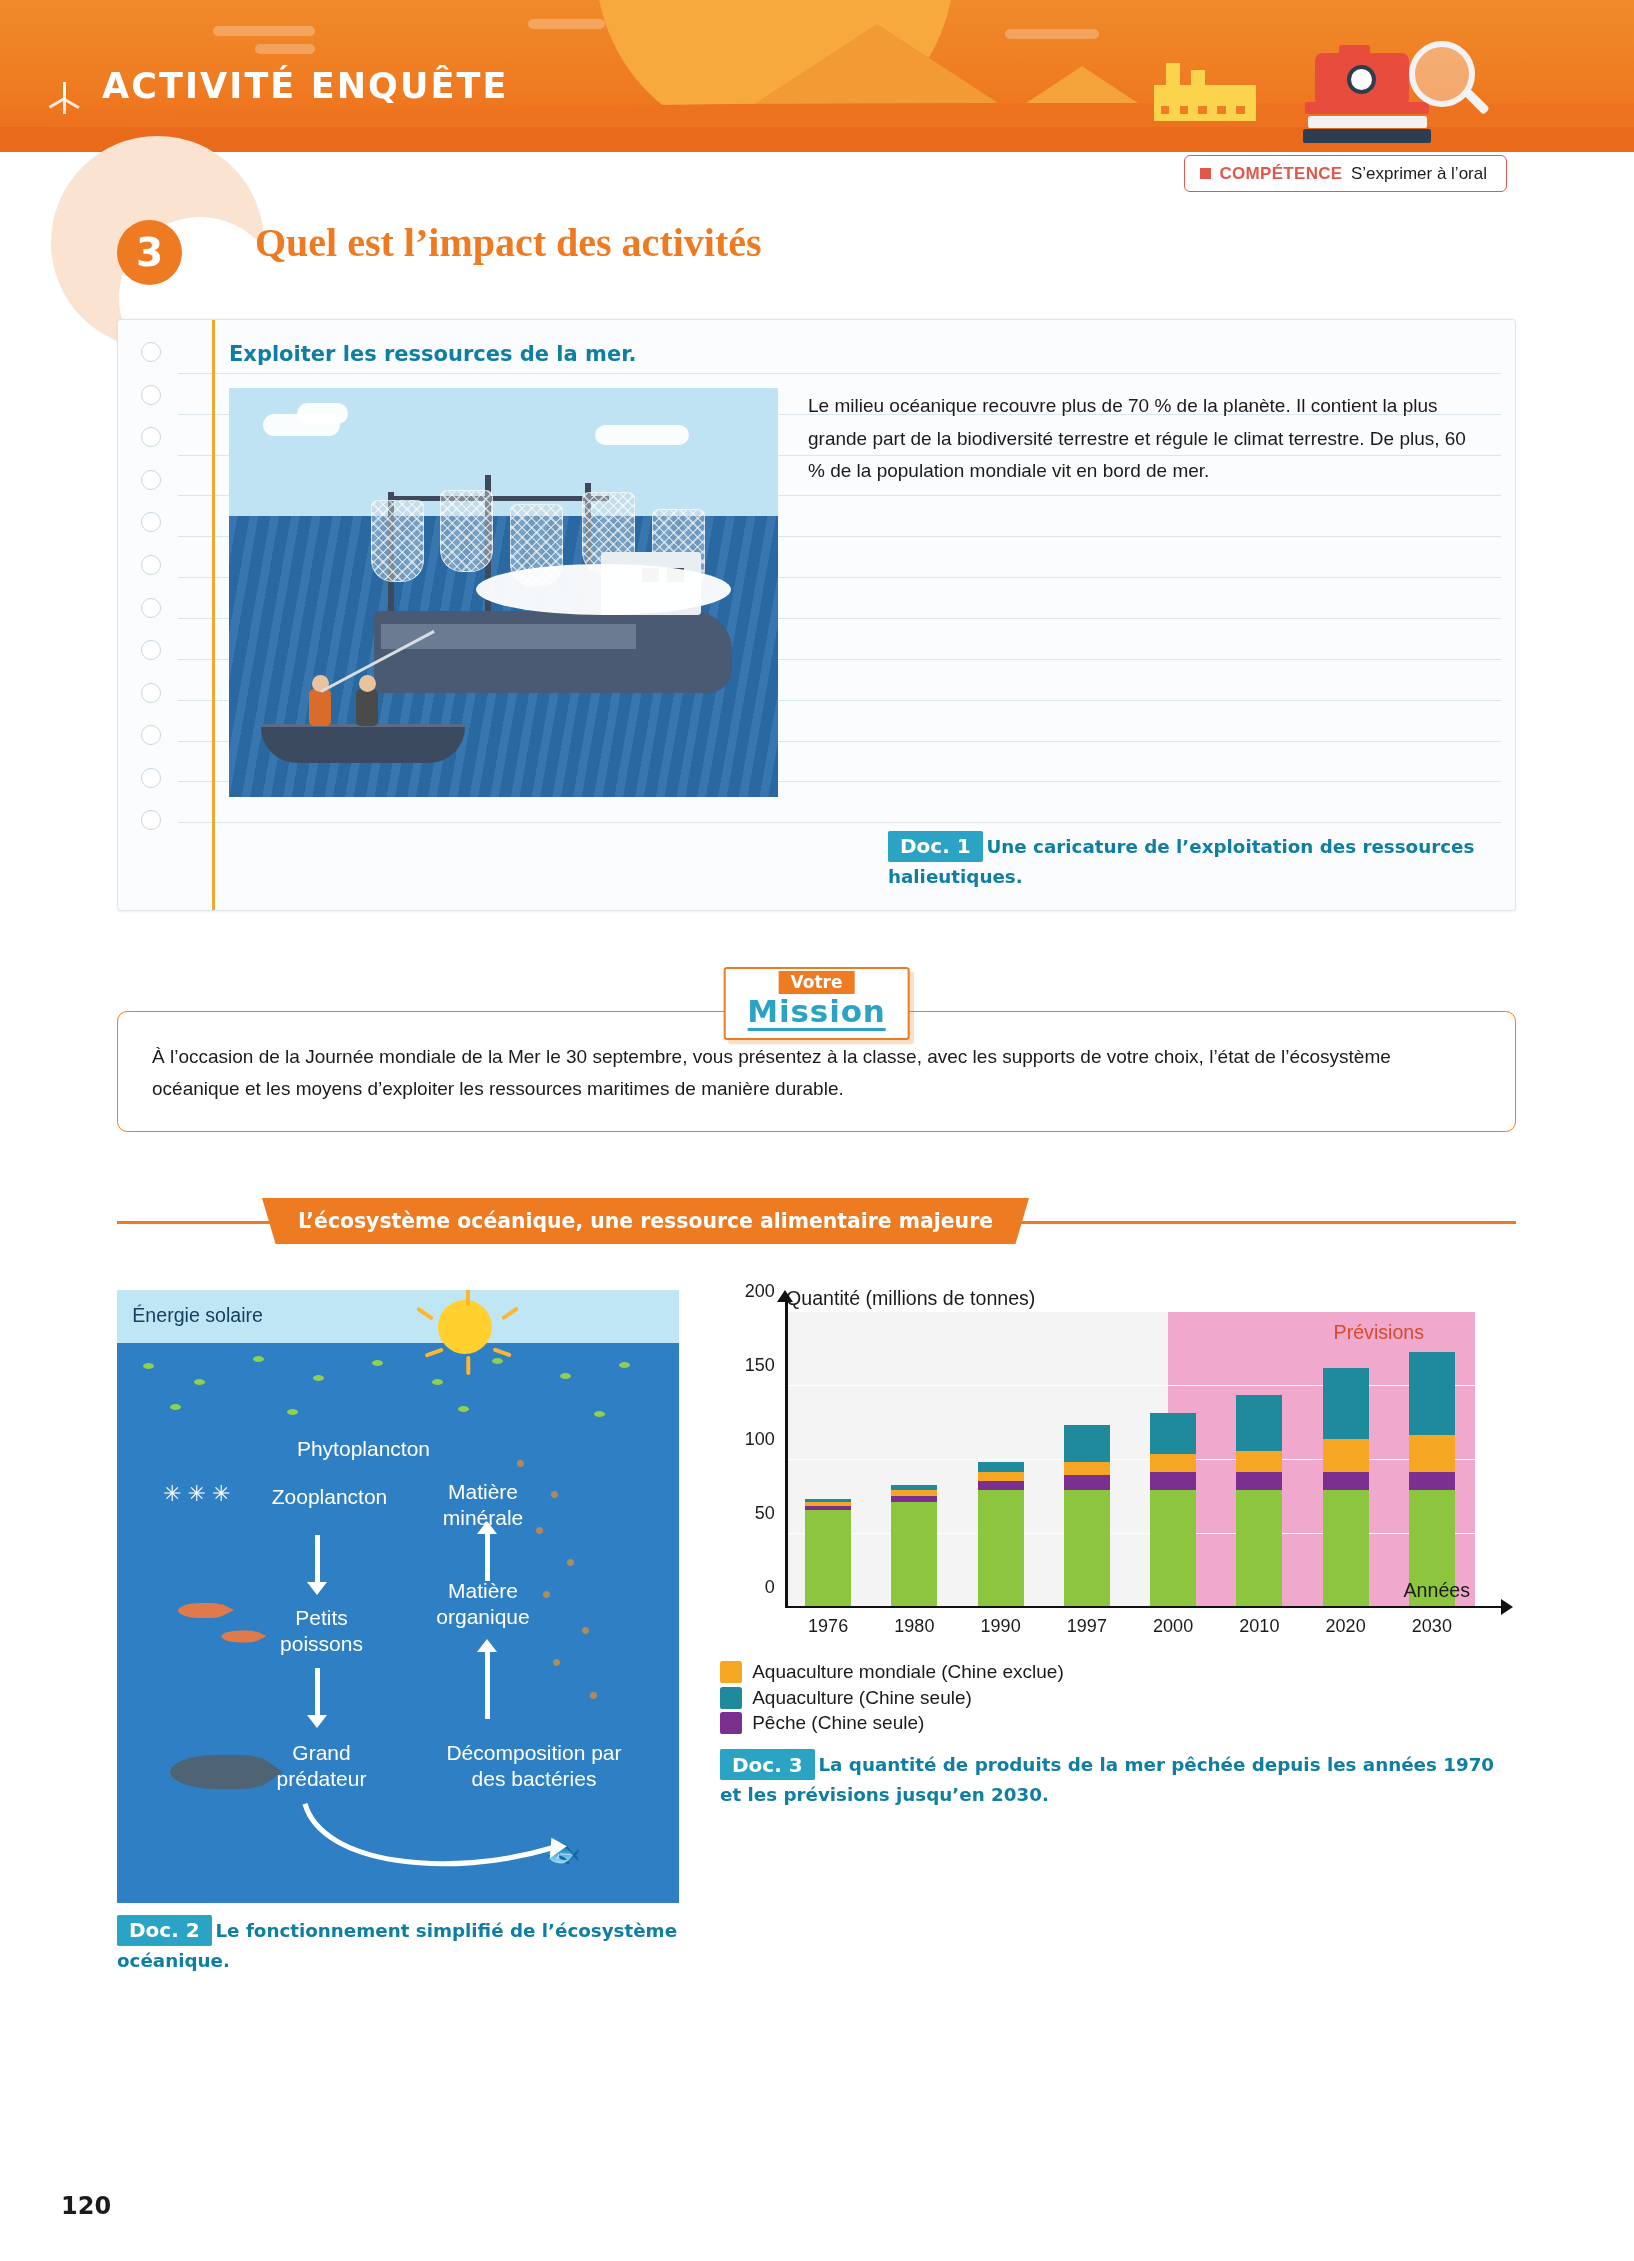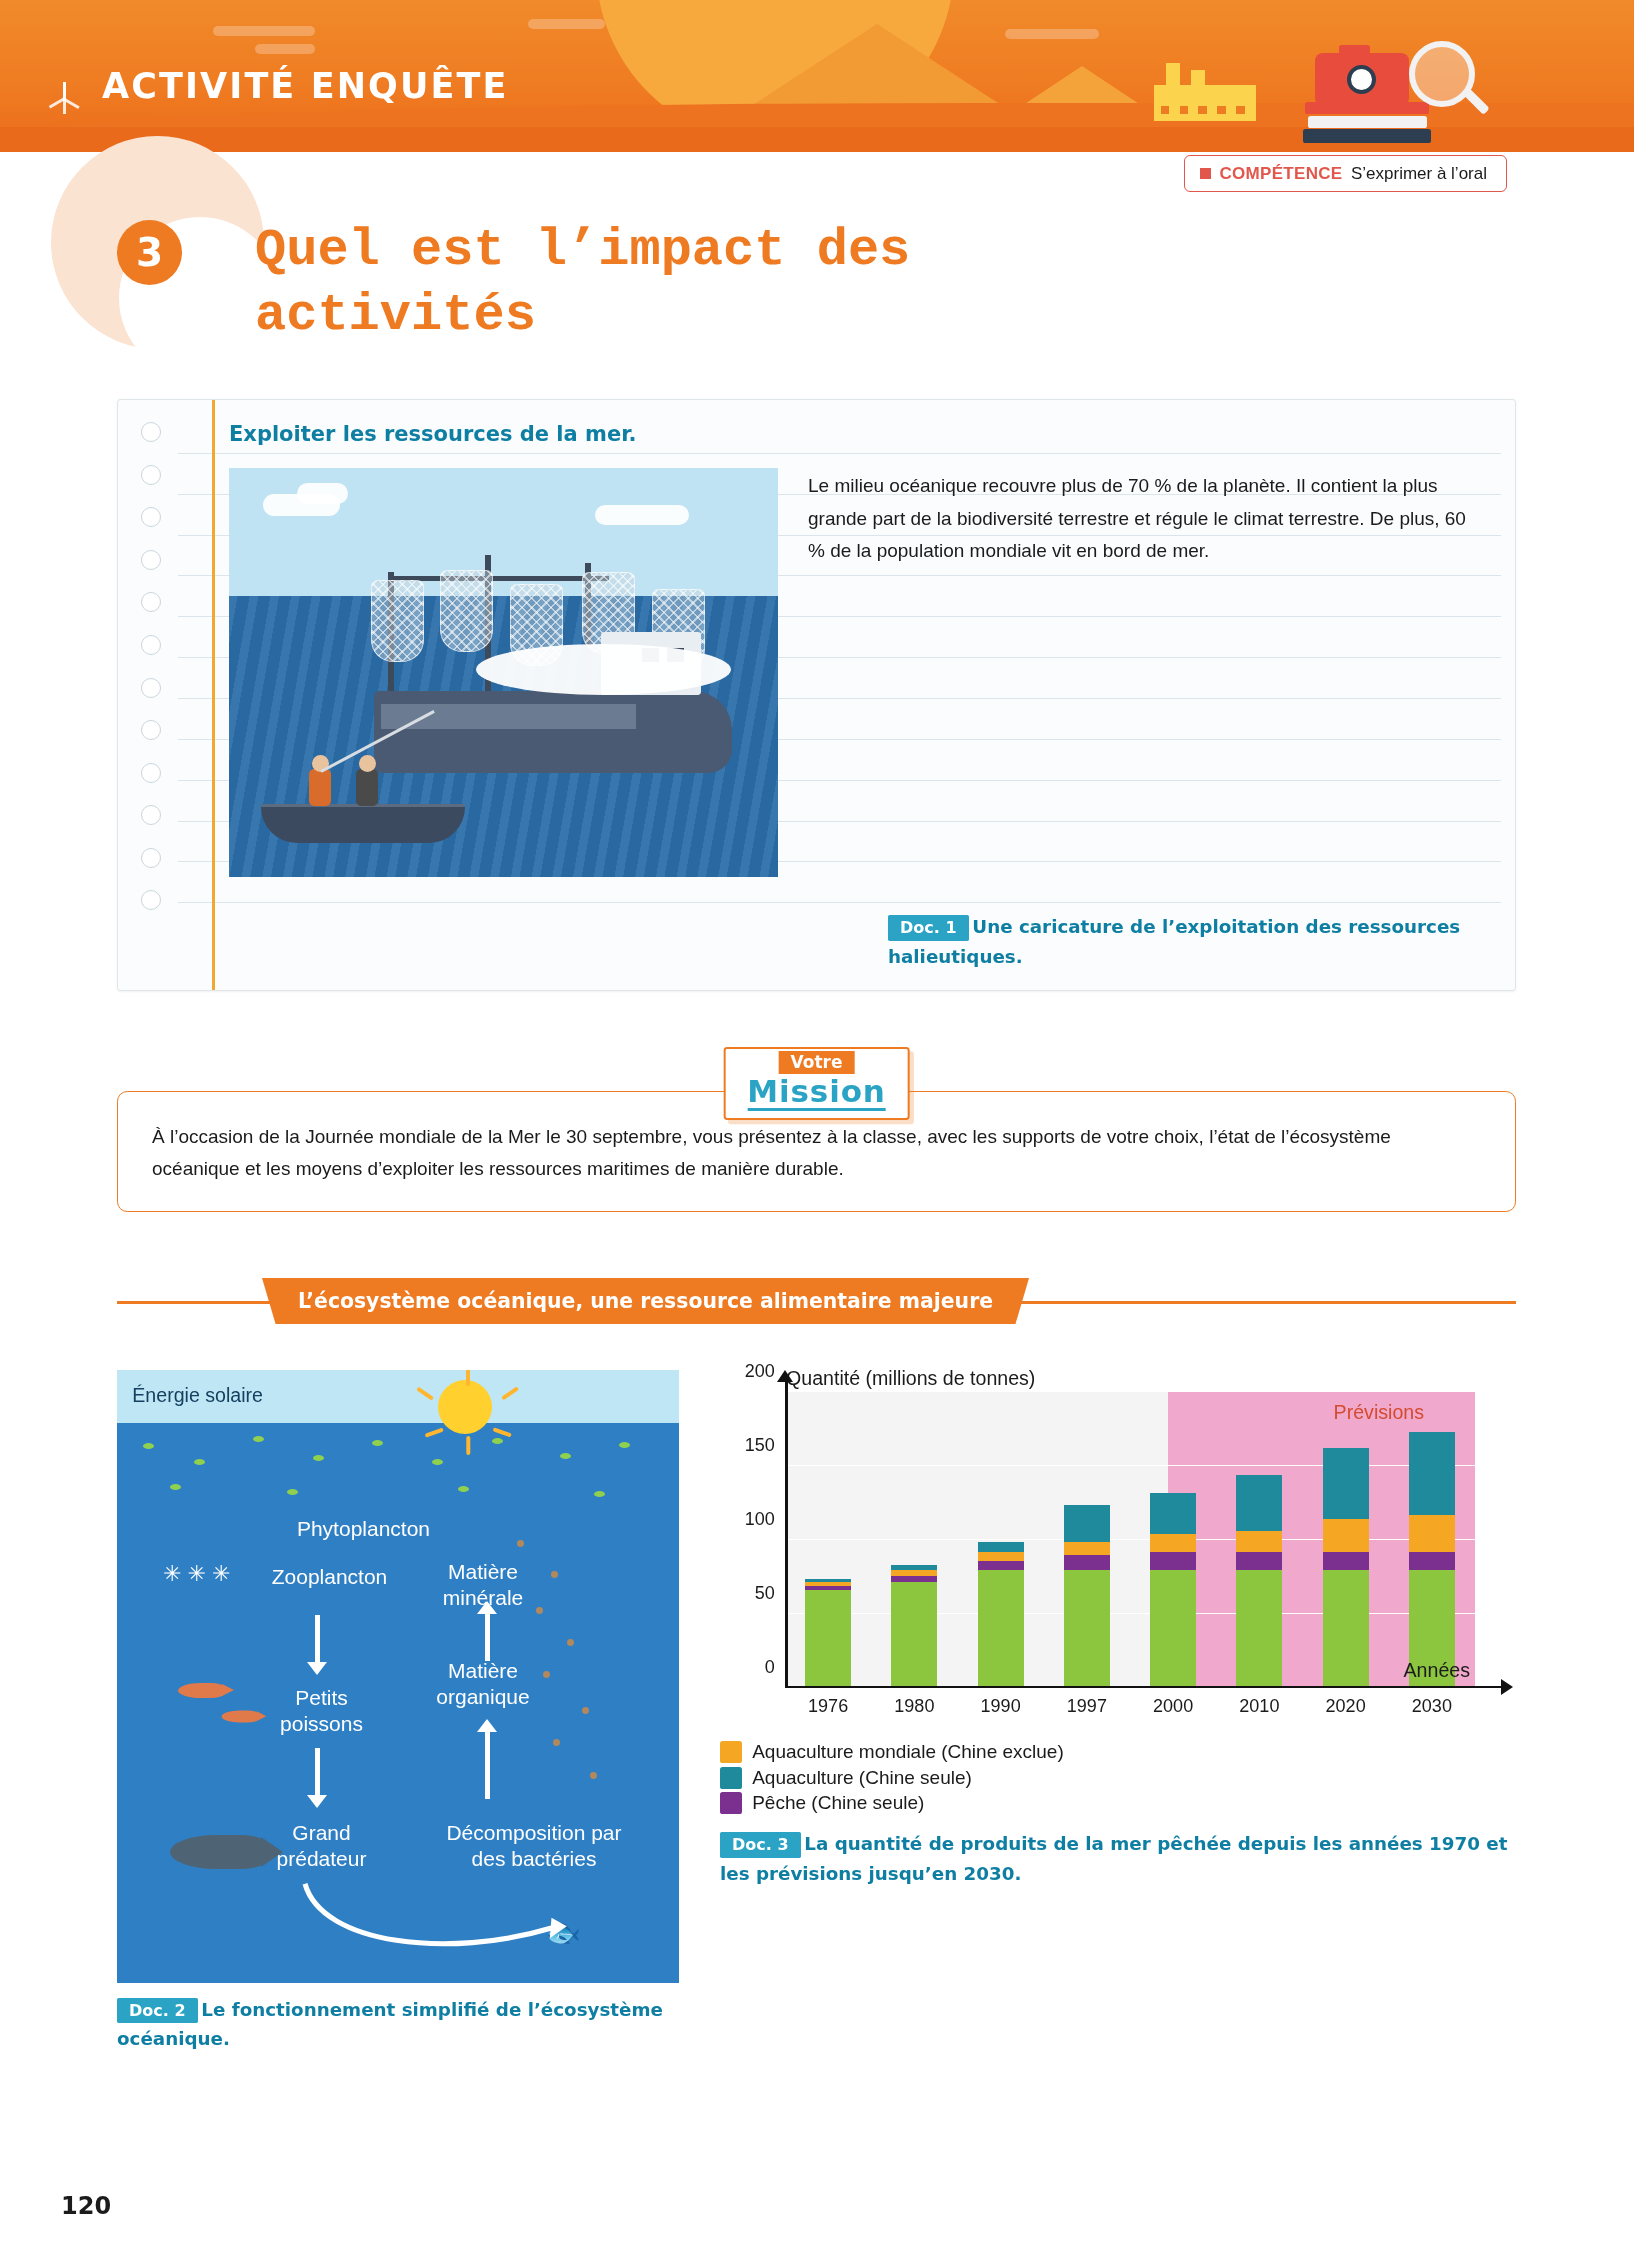--- a/index.html
+++ b/index.html
@@ -118,24 +118,24 @@
   .num-badge {
     position:absolute; left: 117px; top: 1.7px;
     width: 65px; height: 65px; border-radius: 50%;
     background: #ee7a22; color: #fff;
     font-family:"DejaVu Sans", sans-serif;
     font-weight: bold; font-size: 39px;
     display:flex; align-items:center; justify-content:center;
   }
   .main-title {
     margin-left: 138px;
-    font-family: Liberation Mono, monospace;
+    font-family: Liberation Serif, serif;
     font-weight: bold;
     color: #ee7a22;
-    font-size: 52px;
+    font-size: 40px;
     line-height: 1.25;
     max-width: 937px;
   }
 
   
   .notebook {
     position: relative;
     margin: 51px 119px 0 117px;
     background: #fbfcfd;
     border: 0.9px solid #dfe6ea;
@@ -200,21 +200,21 @@
   .fisher { position:absolute; width: 22px; height: 37px; border-radius: 5.1px; }
   .fisher .head { position:absolute; left:2.6px; top:-13.6px; width:17px; height:17px; border-radius:50%; background:#e8c39e;}
   .rod { position:absolute; width: 128px; height: 2.6px; background:#d8dde3; transform: rotate(-28deg); transform-origin: left center;}
   .nb-text {
     position: absolute; left: 690px; top: 70px; right: 34px;
     font-size: 19px; line-height: 1.72; color:#1b1b1b;
   }
   .doc-tag {
     display:inline-block; background:#2aa3c4; color:#fff; font-weight:bold;
     font-family:"DejaVu Sans", sans-serif;
-    padding: 3.4px 12px; font-size: 16px; border-radius:1.7px;
+    padding: 3.4px 12px; font-size: 20px; border-radius:1.7px;
   }
   .doc-cap {
     color:#0e7fa3; font-weight:bold; font-size: 18.3px; line-height:1.6;
     font-family:"DejaVu Sans", sans-serif;
   }
 
   .doc1-caption {
     position:absolute; left: 770px; bottom: 19px; right: 34px;
   }
 

